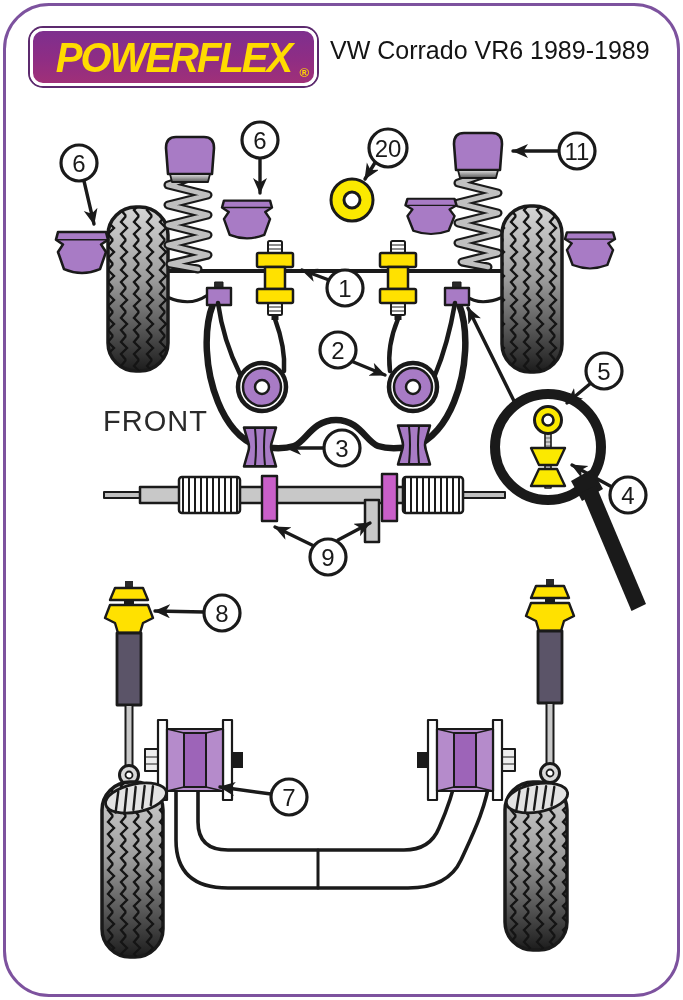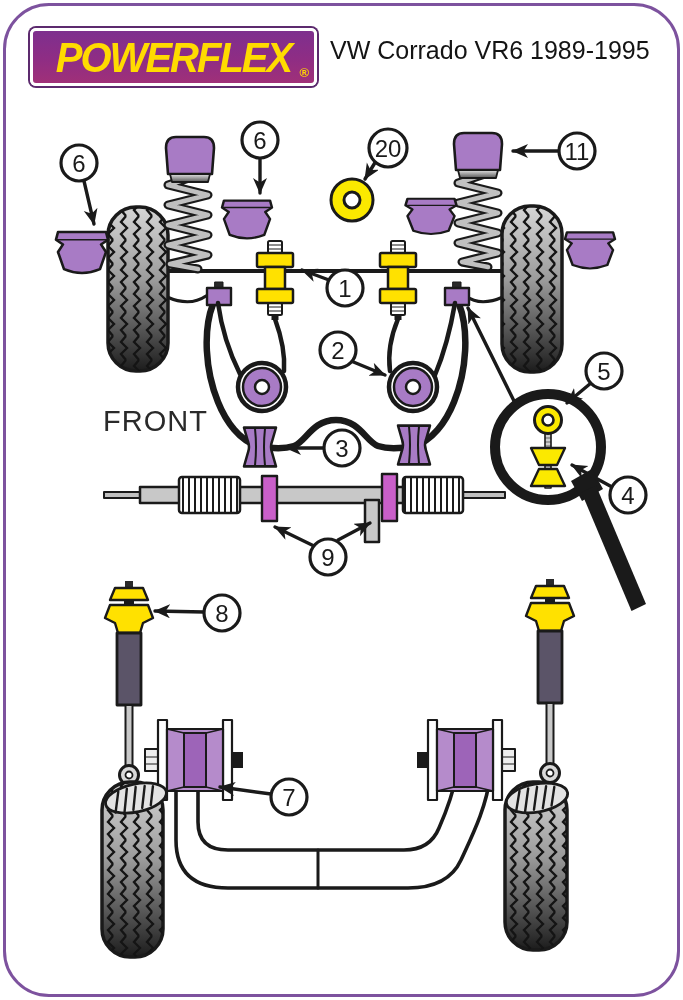--- a/index.html
+++ b/index.html
@@ -1,41 +1,41 @@
 <!DOCTYPE html>
 <html><head>
 <meta charset="utf-8">
 <style>
   html,body{margin:0;padding:0;background:#ffffff;}
   body{width:683px;height:1000px;position:relative;overflow:hidden;
        font-family:"Liberation Sans",sans-serif;}
   .frame{position:absolute;inset:3px;border:3.5px solid #7D529E;border-radius:46px;pointer-events:none;}
   .logo{position:absolute;left:30px;top:28px;width:281px;height:52px;
         background:linear-gradient(180deg,#7E2F8E 0%,#8F2D84 55%,#A03078 100%);
-        border:3px solid #ffffff;box-shadow:0 0 0 2px #5C2A6E;border-radius:6px;
+        border:3px solid #ffffff;box-shadow:0 0 0 2px #5C2A6E;border-radius:13px;
         display:flex;align-items:center;justify-content:center;}
   .logo-text{color:#FFDB00;font-weight:bold;font-style:italic;font-size:40px;
         letter-spacing:-2px;transform:scaleY(1.08);line-height:1;}
   .logo-reg{position:absolute;right:5px;bottom:3px;color:#FFDB00;font-size:13px;font-weight:bold;}
   .title{position:absolute;left:330px;top:36px;font-size:25px;color:#141414;white-space:nowrap;}
   svg{position:absolute;left:0;top:0;}
   svg text{font-family:"Liberation Sans",sans-serif;}
   .callout text{font-size:24px;fill:#1a1a1a;stroke:none;text-anchor:middle;}
   .front-label{font-size:29px;fill:#2a2a2a;stroke:none;letter-spacing:1px;}
 </style>
 </head>
 <body>
 
 <div class="frame"></div>
 
 <div class="logo">
   <span class="logo-text">POWERFLEX</span>
   <span class="logo-reg">®</span>
 </div>
-<div class="title">VW Corrado VR6 1989-1995</div>
+<div class="title">VW Corrado VR6 1989-1989</div>
 
 <svg width="683" height="1000" viewBox="0 0 683 1000">
 <defs>
   <linearGradient id="tireGrad" x1="0" y1="0" x2="0" y2="1">
     <stop offset="0" stop-color="#d6d6d6"></stop>
         <stop offset="0.45" stop-color="#9a9a9a"></stop>
     <stop offset="1" stop-color="#1c1c1c"></stop>
   </linearGradient>
   <linearGradient id="bandGrad" x1="0" y1="0" x2="0" y2="1">
     <stop offset="0" stop-color="#e6e6e6"></stop>

